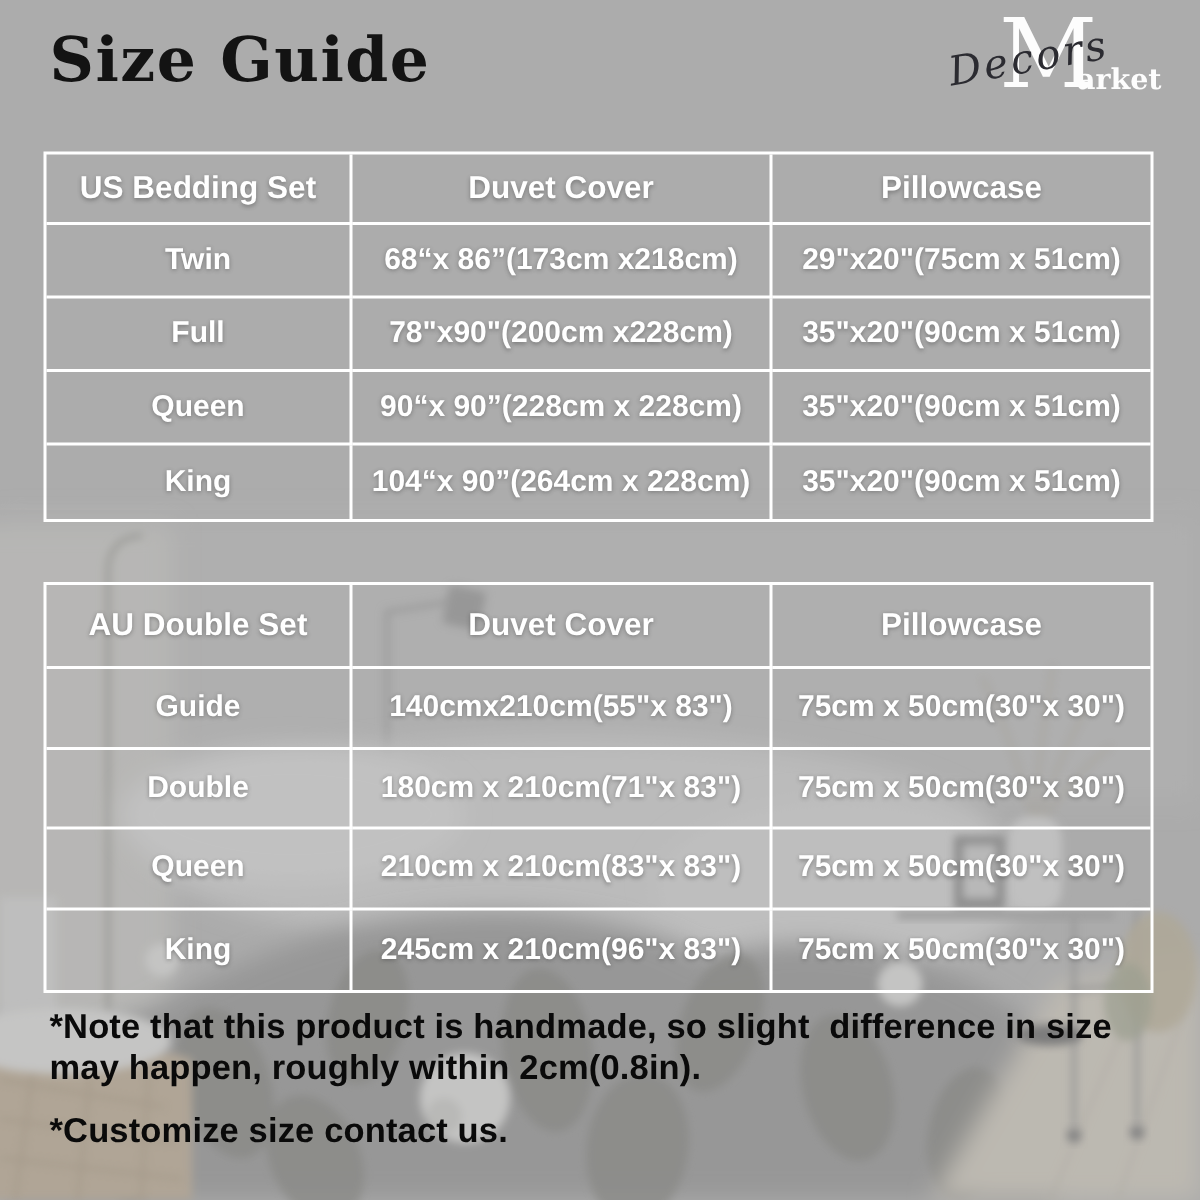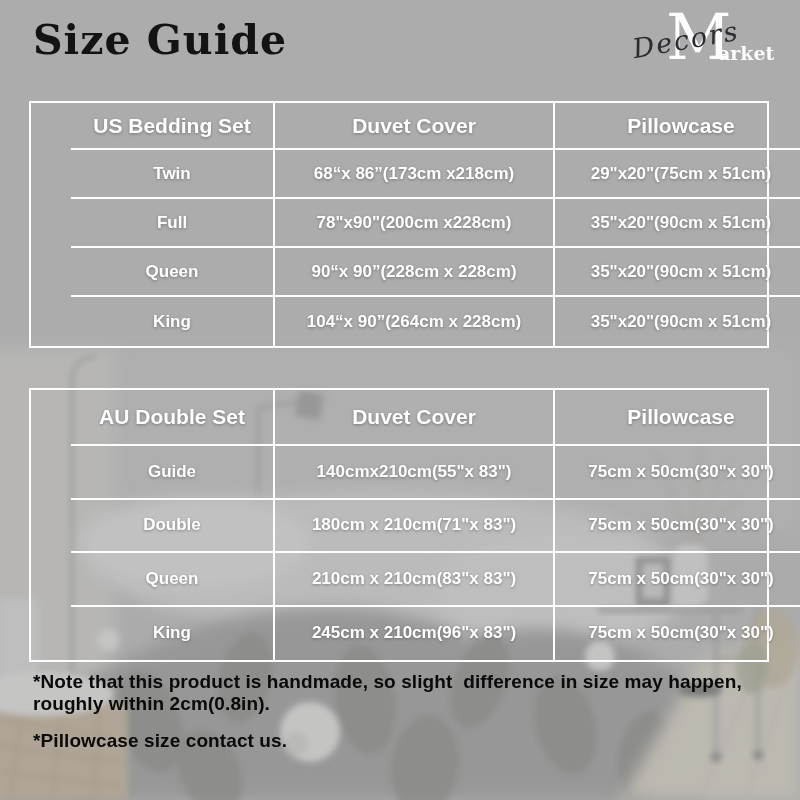--- a/index.html
+++ b/index.html
@@ -31,38 +31,38 @@
     font-family:"DejaVu Serif",serif;font-style:italic;font-size:27px;
     letter-spacing:2px;color:#2b2b31;transform:rotate(-10deg);
     white-space:nowrap;
   }
 
   
   .size-table{
     position:absolute;left:29px;width:740px;display:grid;
     grid-template-columns:204px 280px 252px;
     border:2px solid #fff;box-sizing:border-box;
-    color:#fff;text-align:center;padding-left:40px;
+    color:#fff;text-align:center;
   }
   .us-table{top:101px;height:247px;grid-template-rows:47px repeat(4,1fr);}
   .au-table{top:388px;height:274px;grid-template-rows:56px repeat(4,1fr);}
   .cell{
     display:flex;align-items:center;justify-content:center;
-    box-sizing:border-box;font-size:17px;font-weight:700;
+    box-sizing:border-box;font-size:20px;font-weight:700;
     text-shadow:0 1px 3px rgba(55,55,55,.45);
     white-space:nowrap;overflow:hidden;
   }
   .cr{border-right:2px solid #fff;}
   .cb{border-bottom:2px solid #fff;}
   .head{font-size:21px;}
 
   
   .notes{position:absolute;left:33px;top:671px;width:742px;color:#0a0a0a;}
   .note{
-    margin:0;font-size:19px;font-weight:700;line-height:1.17;
+    margin:0;font-size:23px;font-weight:700;line-height:1.17;
     letter-spacing:.1px;white-space:pre-wrap;
   }
   .note-2{margin-top:15px;}
 </style>
 </head>
 <body>
 
 <div class="canvas">
 
   <svg class="bg" viewBox="0 0 800 800" xmlns="http://www.w3.org/2000/svg" aria-hidden="true">
@@ -199,16 +199,16 @@
     <div class="cell cr cb">210cm x 210cm(83"x 83")</div>
     <div class="cell cb">75cm x 50cm(30"x 30")</div>
 
     <div class="cell cr">King</div>
     <div class="cell cr">245cm x 210cm(96"x 83")</div>
     <div class="cell">75cm x 50cm(30"x 30")</div>
   </div>
 
   <div class="notes">
     <p class="note">*Note that this product is handmade, so slight  difference in size may happen, roughly within 2cm(0.8in).</p>
-    <p class="note note-2">*Pillowcase size contact us.</p>
+    <p class="note note-2">*Customize size contact us.</p>
   </div>
 
 </div>
 
 </body></html>

